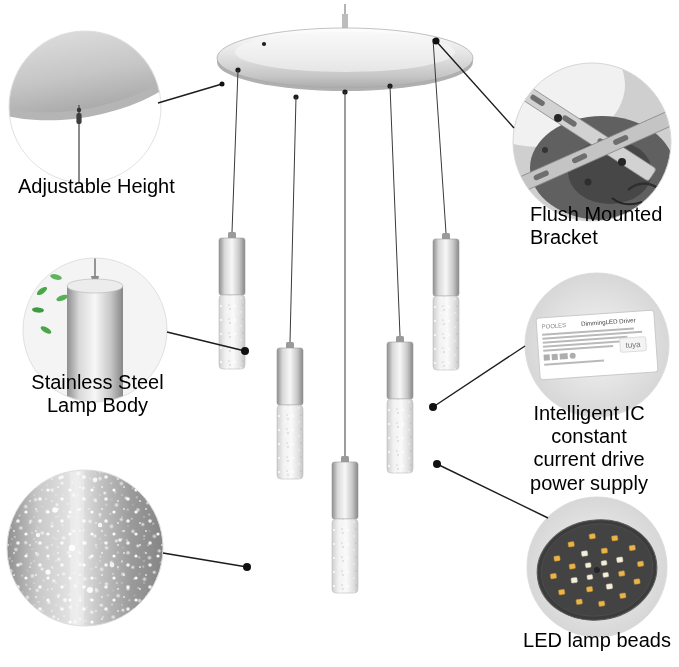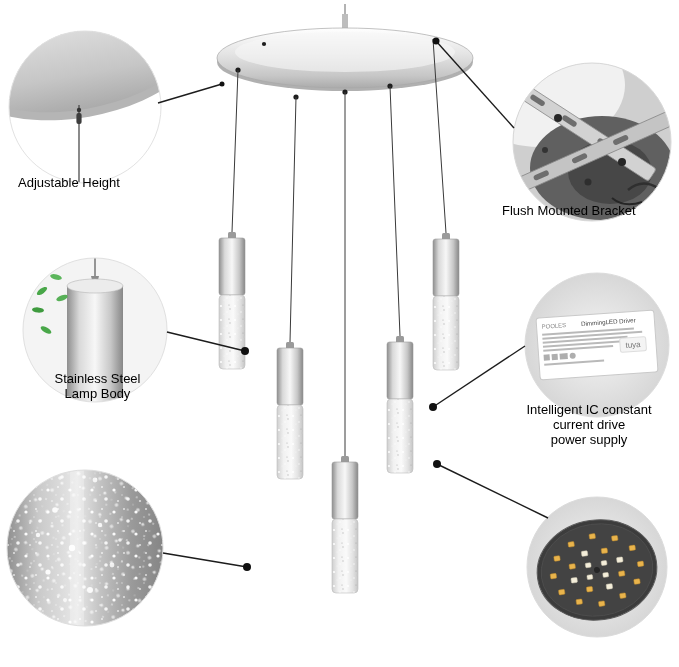--- a/index.html
+++ b/index.html
@@ -9,21 +9,21 @@
     width: 679px;
     height: 667px;
     background: #ffffff;
     overflow: hidden;
     font-family: "Liberation Sans", sans-serif;
   }
   .stage svg.scene { position: absolute; left: 0; top: 0; }
   .label {
     position: absolute;
     color: #000000;
-    font-size: 13px;
+    font-size: 20px;
     line-height: 1.16;
     white-space: pre-line;
     font-weight: 400;
   }
   .label.center { text-align: center; }
 </style>
 </head>
 <body>
 
 <div class="stage">
@@ -292,24 +292,25 @@
     <circle cx="436" cy="41" r="3.5"></circle>
     <circle cx="245" cy="351" r="4"></circle>
     <circle cx="433" cy="407" r="4"></circle>
     <circle cx="247" cy="567" r="4"></circle>
     <circle cx="437" cy="464" r="4"></circle>
   </g>
 </svg>
 
 <div class="label" style="left:18px; top:175px;">Adjustable Height</div>
 
-<div class="label" style="left:502px; top:203px;">Flush Mounted Bracket</div>
+<div class="label" style="left:530px; top:203px;">Flush Mounted Bracket</div>
 
 <div class="label center" style="left:15px; top:371px; width:165px;">Stainless Steel
 Lamp Body</div>
 
 <div class="label center" style="left:503px; top:402px; width:172px;">Intelligent IC constant
 current drive
 power supply</div>
 
 
+<div class="label center" style="left:517px; top:629px; width:160px;">LED lamp beads</div>
 
 </div>
 
 </body></html>

